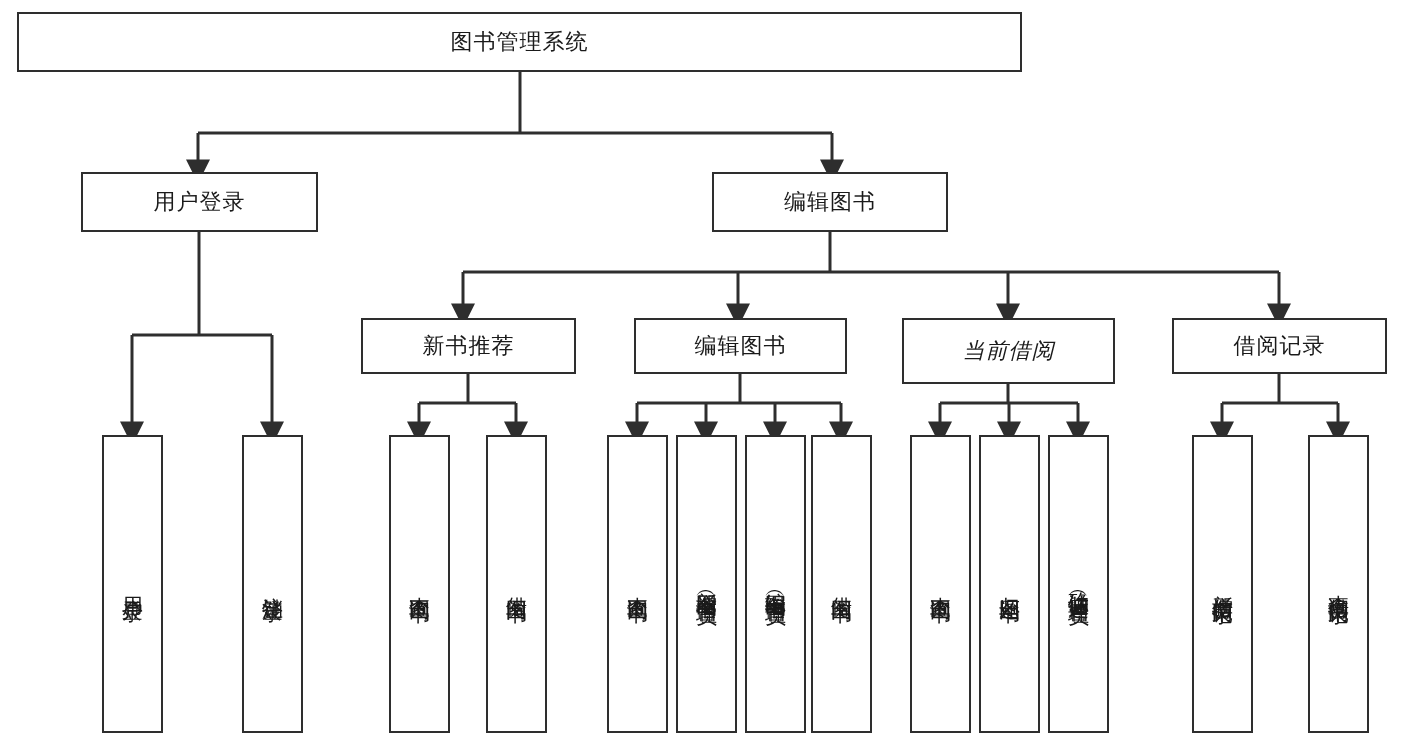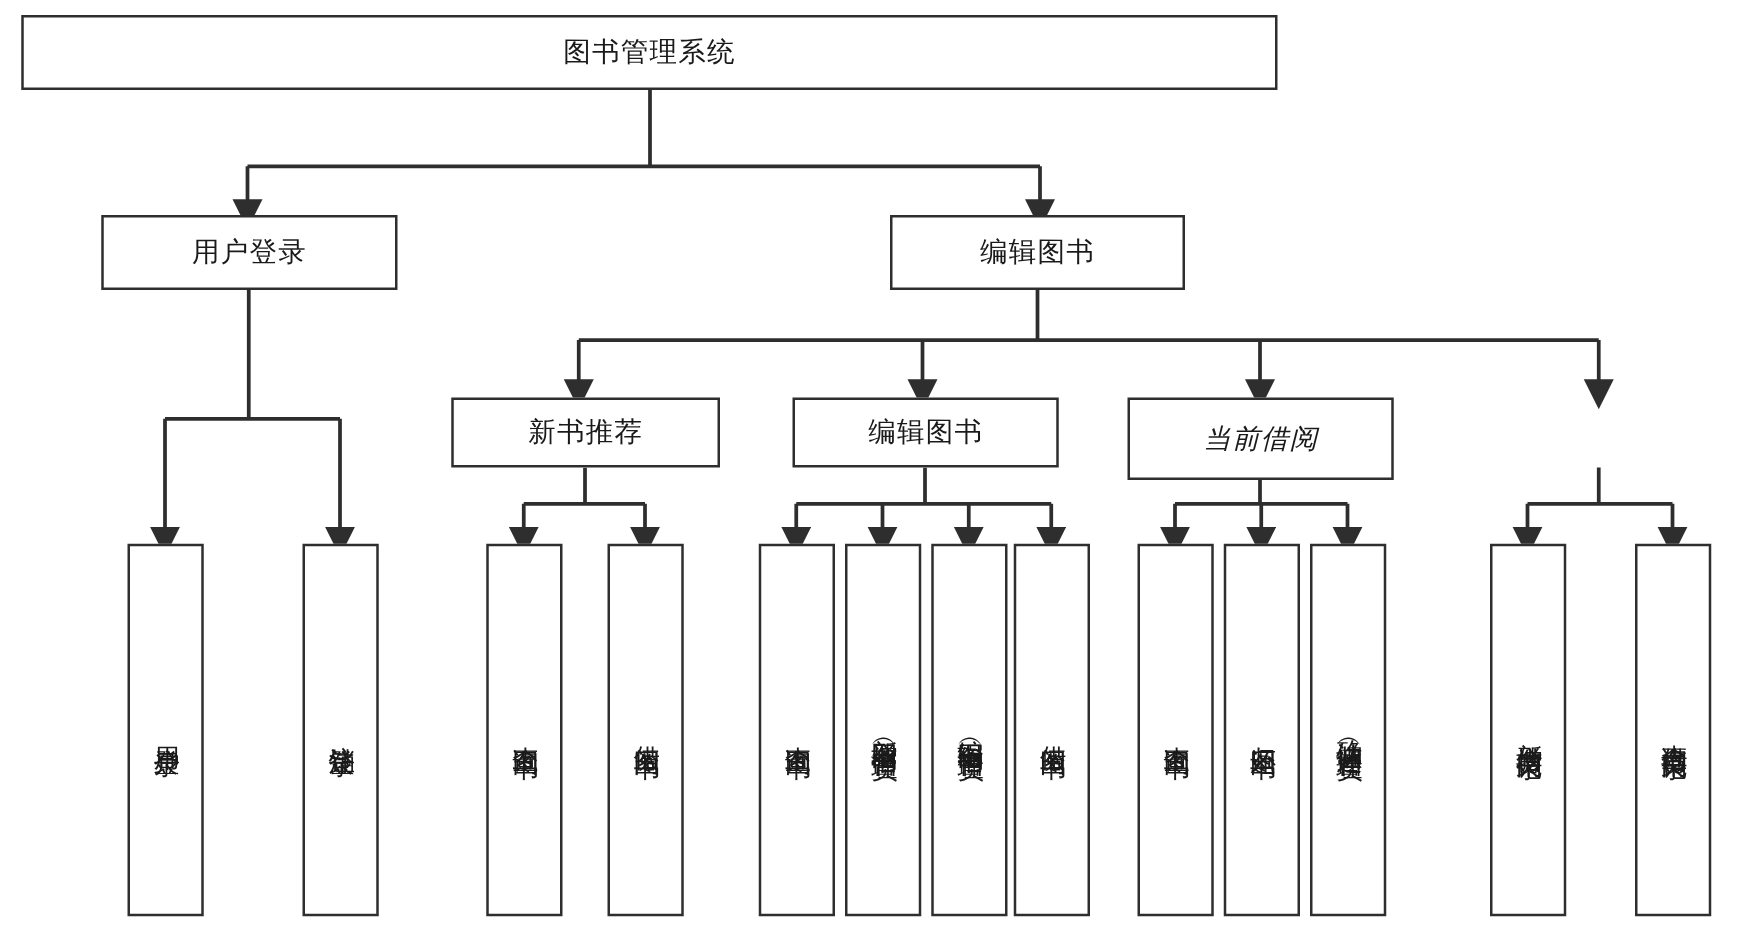--- a/index.html
+++ b/index.html
@@ -133,20 +133,23 @@
 
   <div class="node horiz" style="left:361px; top:318px; width:215px; height:56px;">
     <span class="htext">新书推荐</span>
   </div>
   <div class="node horiz" style="left:634px; top:318px; width:213px; height:56px;">
     <span class="htext">编辑图书</span>
   </div>
   <div class="node horiz" style="left:902px; top:318px; width:213px; height:66px;font-style:italic;">
     <span class="htext">当前借阅</span>
   </div>
+  <div class="node horiz" style="left:1172px; top:318px; width:215px; height:56px;">
+    <span class="htext">借阅记录</span>
+  </div>
 
   <div class="node vert" style="left:102px; top:435px; width:61px; height:298px;">
     <span class="vtext">用户登录</span>
   </div>
   <div class="node vert" style="left:242px; top:435px; width:61px; height:298px;">
     <span class="vtext">注销登录</span>
   </div>
 
   <div class="node vert" style="left:389px; top:435px; width:61px; height:298px;">
     <span class="vtext">查询图书</span>

